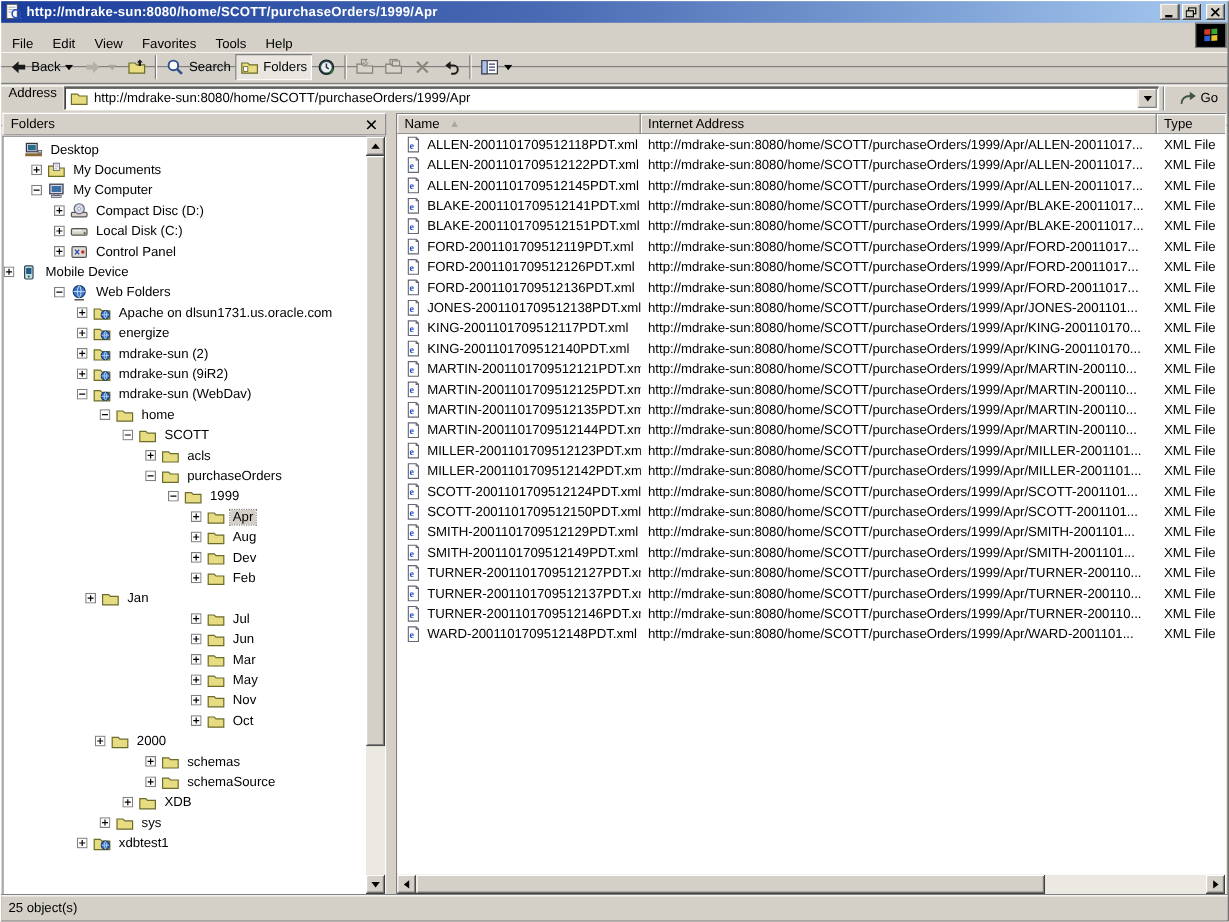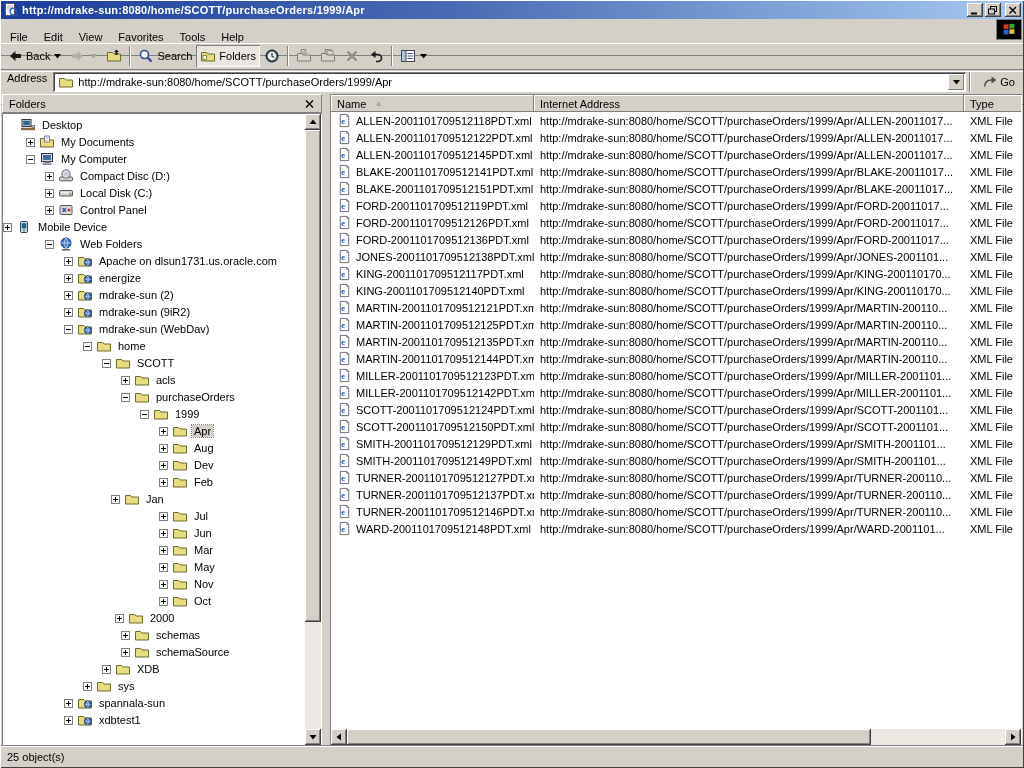--- a/index.html
+++ b/index.html
@@ -618,21 +618,21 @@
                   <path d="M2 4.5h5" stroke="#000"></path>
                   <path d="M4.5 2v5" stroke="#000"></path>
                 </svg></span>
               <span class="ic">
                 <svg viewBox="0 0 16 16">
                   <path d="M1.5 4.5h5L8 6h6.5V13H1.5z" fill="#e8dc82" stroke="#6b6b2a"></path>
                 </svg>
               </span>
               <span class="tree-label">Feb</span>
             </div>
-            <div class="tree-row" style="padding-left: 68px; margin-left: 40px;">
+            <div class="tree-row" style="padding-left: 68px;">
               <span class="toggle"><svg width="9" height="9" viewBox="0 0 9 9">
                   <rect x="0.5" y="0.5" width="8" height="8" fill="#fff" stroke="#808080"></rect>
                   <path d="M2 4.5h5" stroke="#000"></path>
                   <path d="M4.5 2v5" stroke="#000"></path>
                 </svg></span>
               <span class="ic">
                 <svg viewBox="0 0 16 16">
                   <path d="M1.5 4.5h5L8 6h6.5V13H1.5z" fill="#e8dc82" stroke="#6b6b2a"></path>
                 </svg>
               </span>
@@ -709,21 +709,21 @@
                   <path d="M2 4.5h5" stroke="#000"></path>
                   <path d="M4.5 2v5" stroke="#000"></path>
                 </svg></span>
               <span class="ic">
                 <svg viewBox="0 0 16 16">
                   <path d="M1.5 4.5h5L8 6h6.5V13H1.5z" fill="#e8dc82" stroke="#6b6b2a"></path>
                 </svg>
               </span>
               <span class="tree-label">Oct</span>
             </div>
-            <div class="tree-row" style="padding-left: 112px;">
+            <div class="tree-row" style="padding-left: 76px;">
               <span class="toggle"><svg width="9" height="9" viewBox="0 0 9 9">
                   <rect x="0.5" y="0.5" width="8" height="8" fill="#fff" stroke="#808080"></rect>
                   <path d="M2 4.5h5" stroke="#000"></path>
                   <path d="M4.5 2v5" stroke="#000"></path>
                 </svg></span>
               <span class="ic">
                 <svg viewBox="0 0 16 16">
                   <path d="M1.5 4.5h5L8 6h6.5V13H1.5z" fill="#e8dc82" stroke="#6b6b2a"></path>
                 </svg>
               </span>
@@ -773,35 +773,20 @@
                   <rect x="0.5" y="0.5" width="8" height="8" fill="#fff" stroke="#808080"></rect>
                   <path d="M2 4.5h5" stroke="#000"></path>
                   <path d="M4.5 2v5" stroke="#000"></path>
                 </svg></span>
               <span class="ic">
                 <svg viewBox="0 0 16 16">
                   <path d="M1.5 4.5h5L8 6h6.5V13H1.5z" fill="#e8dc82" stroke="#6b6b2a"></path>
                 </svg>
               </span>
               <span class="tree-label">sys</span>
-            </div>
-            <div class="tree-row" style="padding-left: 61px;">
-              <span class="toggle"><svg width="9" height="9" viewBox="0 0 9 9">
-                  <rect x="0.5" y="0.5" width="8" height="8" fill="#fff" stroke="#808080"></rect>
-                  <path d="M2 4.5h5" stroke="#000"></path>
-                  <path d="M4.5 2v5" stroke="#000"></path>
-                </svg></span>
-              <span class="ic">
-                <svg viewBox="0 0 16 16">
-                  <path d="M1.5 4.5h5L8 6h6.5V13H1.5z" fill="#e8dc82" stroke="#6b6b2a"></path>
-                  <circle cx="10.8" cy="9.3" r="3.4" fill="#3a74c8" stroke="#14386e"></circle>
-                  <path d="M7.5 9.3h6.6M10.8 6c1.3 1 1.3 5.6 0 6.6M10.8 6c-1.3 1-1.3 5.6 0 6.6" stroke="#cfe0f4" stroke-width=".6" fill="none"></path>
-                </svg>
-              </span>
-              <span class="tree-label">spannala-sun</span>
             </div>
             <div class="tree-row" style="padding-left: 61px;">
               <span class="toggle"><svg width="9" height="9" viewBox="0 0 9 9">
                   <rect x="0.5" y="0.5" width="8" height="8" fill="#fff" stroke="#808080"></rect>
                   <path d="M2 4.5h5" stroke="#000"></path>
                   <path d="M4.5 2v5" stroke="#000"></path>
                 </svg></span>
               <span class="ic">
                 <svg viewBox="0 0 16 16">
                   <path d="M1.5 4.5h5L8 6h6.5V13H1.5z" fill="#e8dc82" stroke="#6b6b2a"></path>

